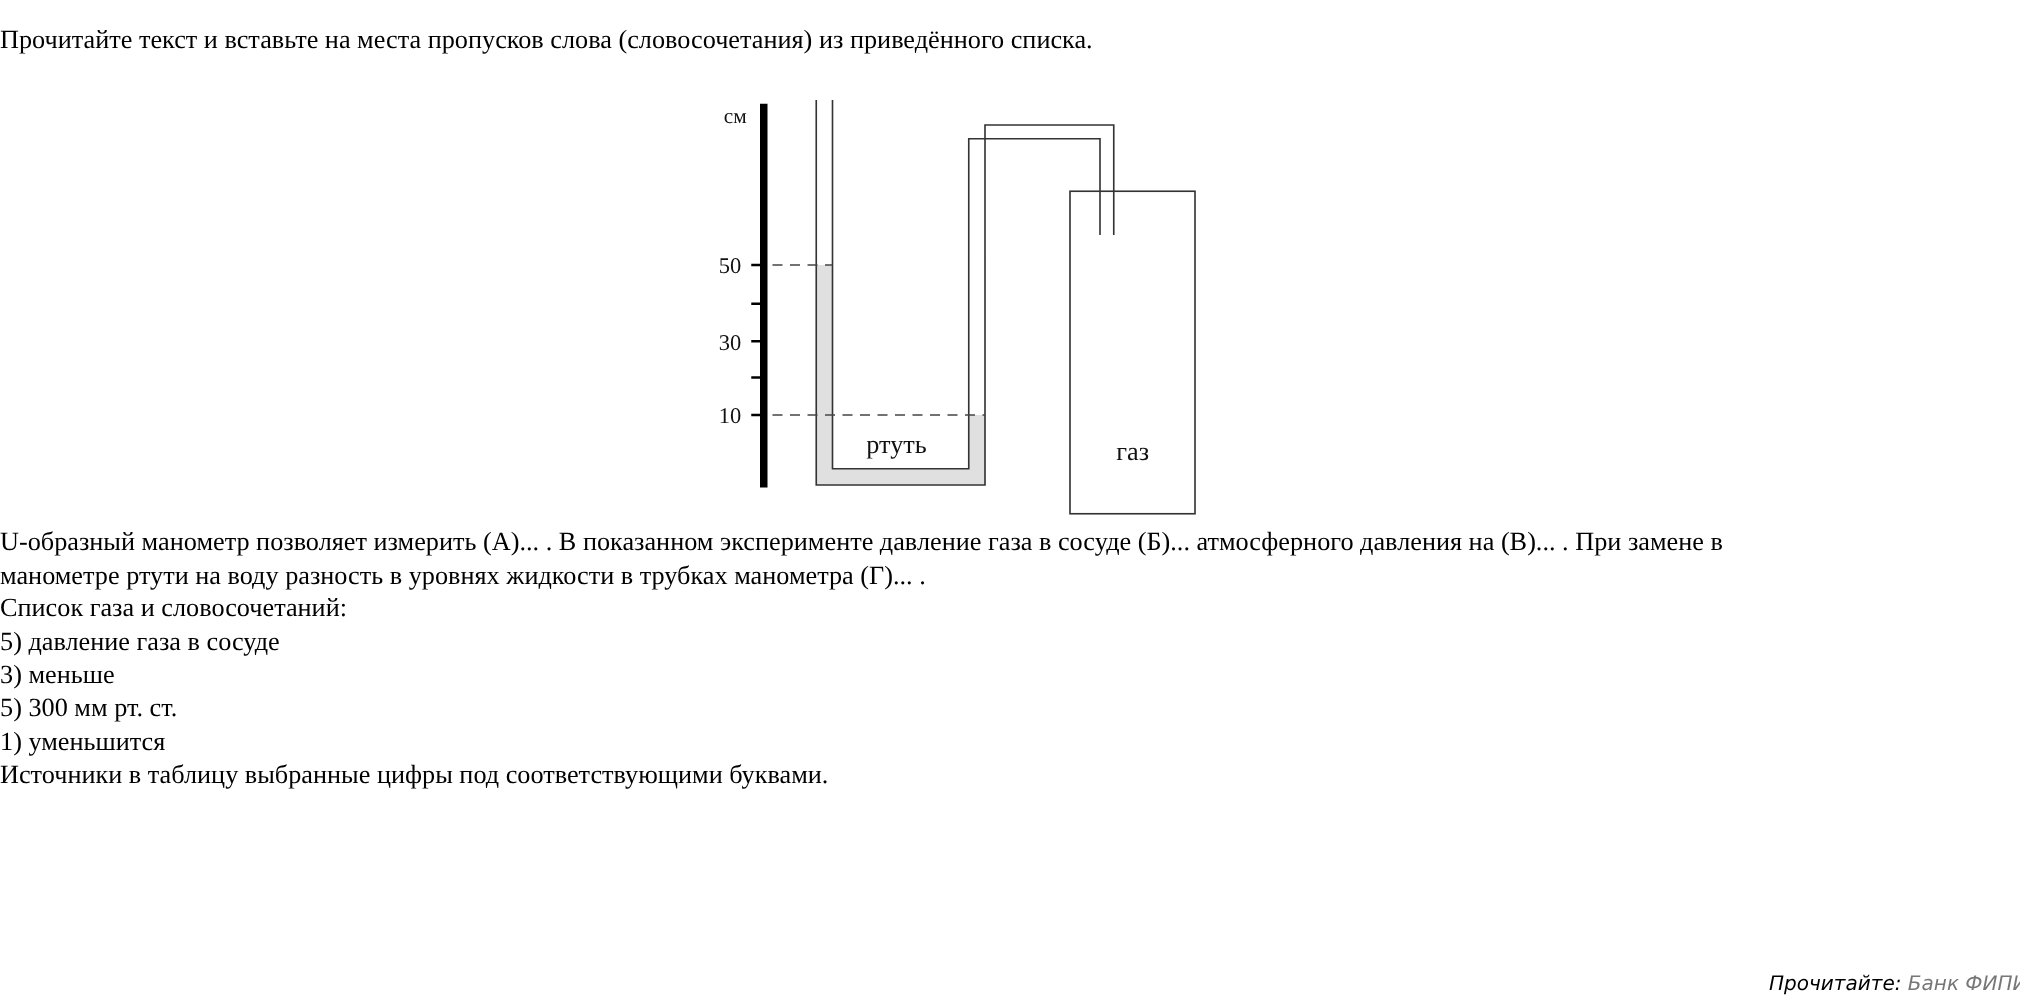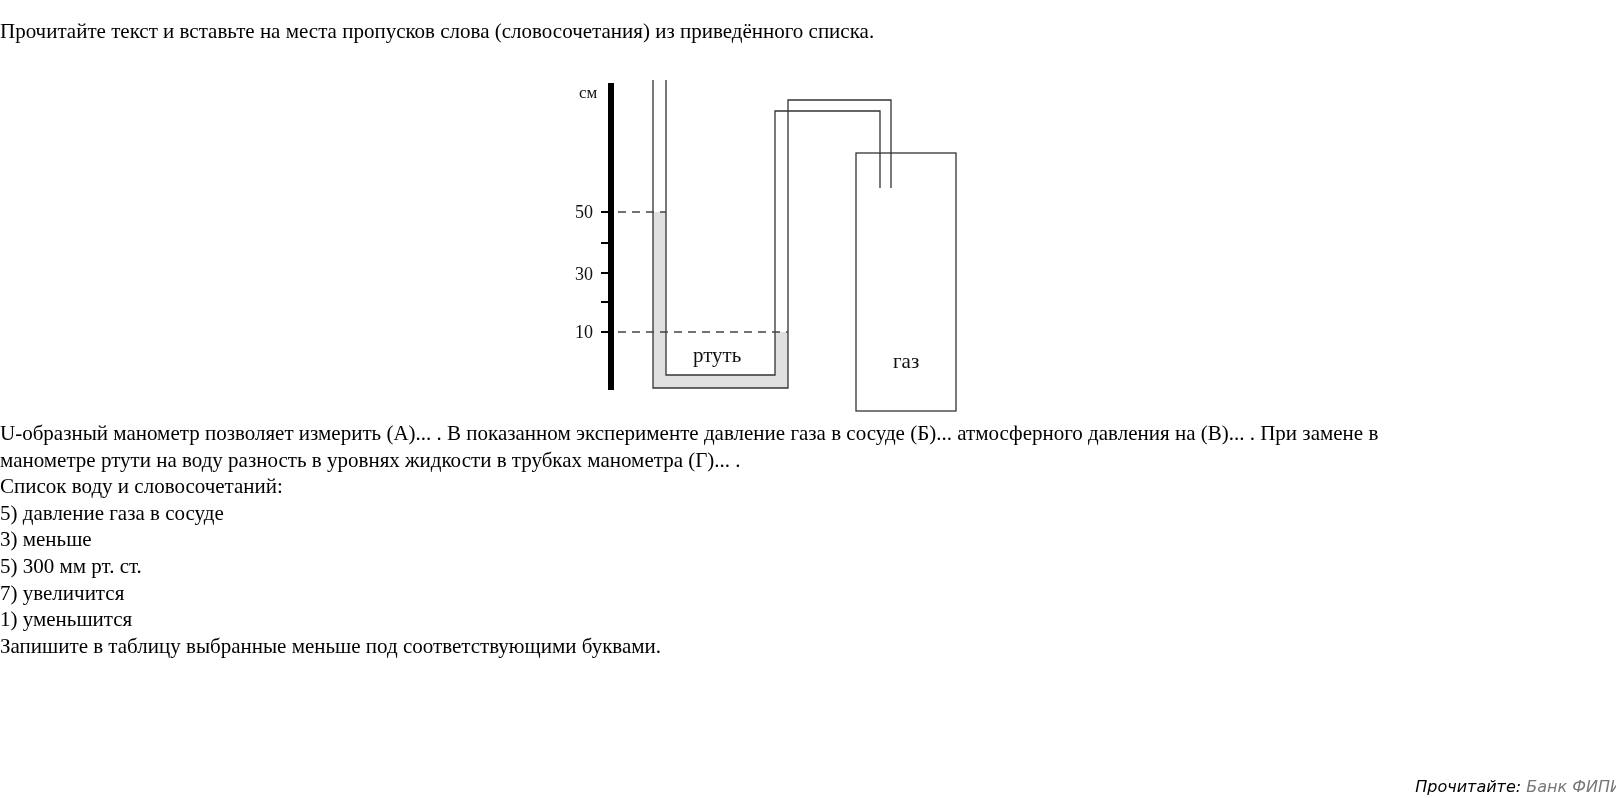--- a/index.html
+++ b/index.html
@@ -54,27 +54,26 @@
     <text x="13" y="210" font-size="18" fill="#111">30</text>
     <text x="13" y="268" font-size="18" fill="#111">10</text>
     <text x="131" y="292" font-size="21" fill="#111">ртуть</text>
     <text x="331" y="298" font-size="21" fill="#111">газ</text>
   </svg>
 </div>
 
 <div class="body-text">
   <div class="line">U-образный манометр позволяет измерить (А)... . В показанном эксперименте давление газа в сосуде (Б)... атмосферного давления на (В)... . При замене в</div>
   <div class="line">манометре ртути на воду разность в уровнях жидкости в трубках манометра (Г)... .</div>
-  <div class="line">Список воду и словосочетаний:</div>
+  <div class="line">Список газа и словосочетаний:</div>
   <div>
     <div class="line">5) давление газа в сосуде</div>
     <div class="line">3) меньше</div>
     <div class="line">5) 300 мм рт. ст.</div>
-    <div class="line">7) увеличится</div>
     <div class="line">1) уменьшится</div>
   </div>
-  <div class="line">Запишите в таблицу выбранные меньше под соответствующими буквами.</div>
+  <div class="line">Источники в таблицу выбранные цифры под соответствующими буквами.</div>
 </div>
 
 <div class="source">
   <span>Прочитайте:</span>
   <span class="src-link">Банк ФИПИ</span>
 </div>
 
 </body></html>

